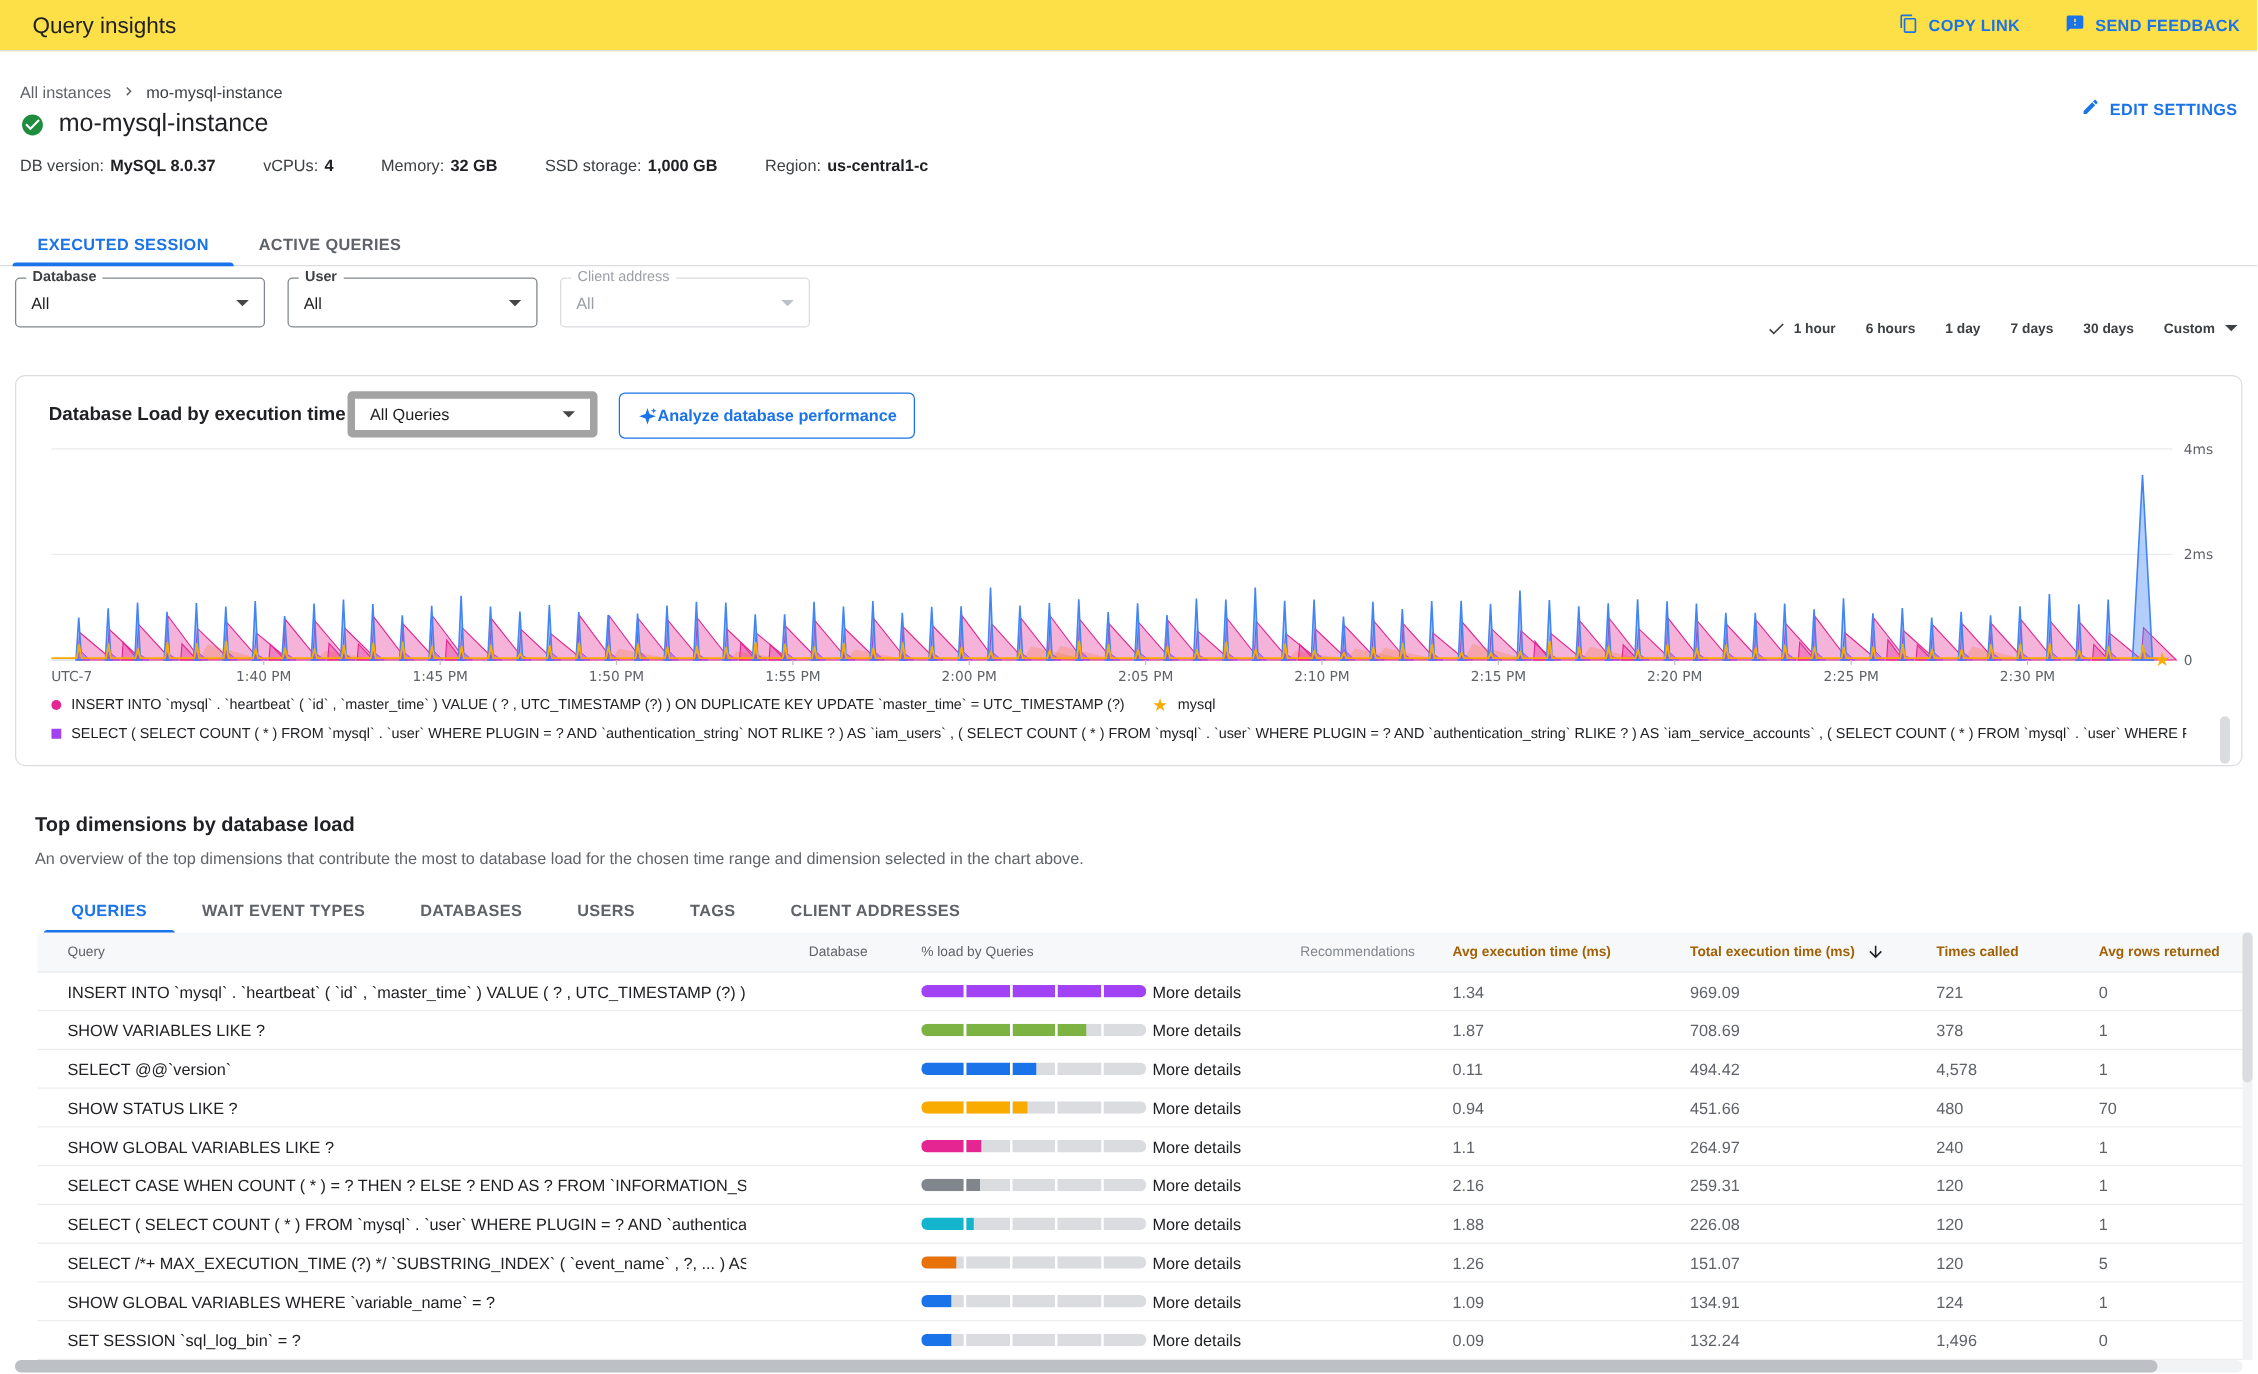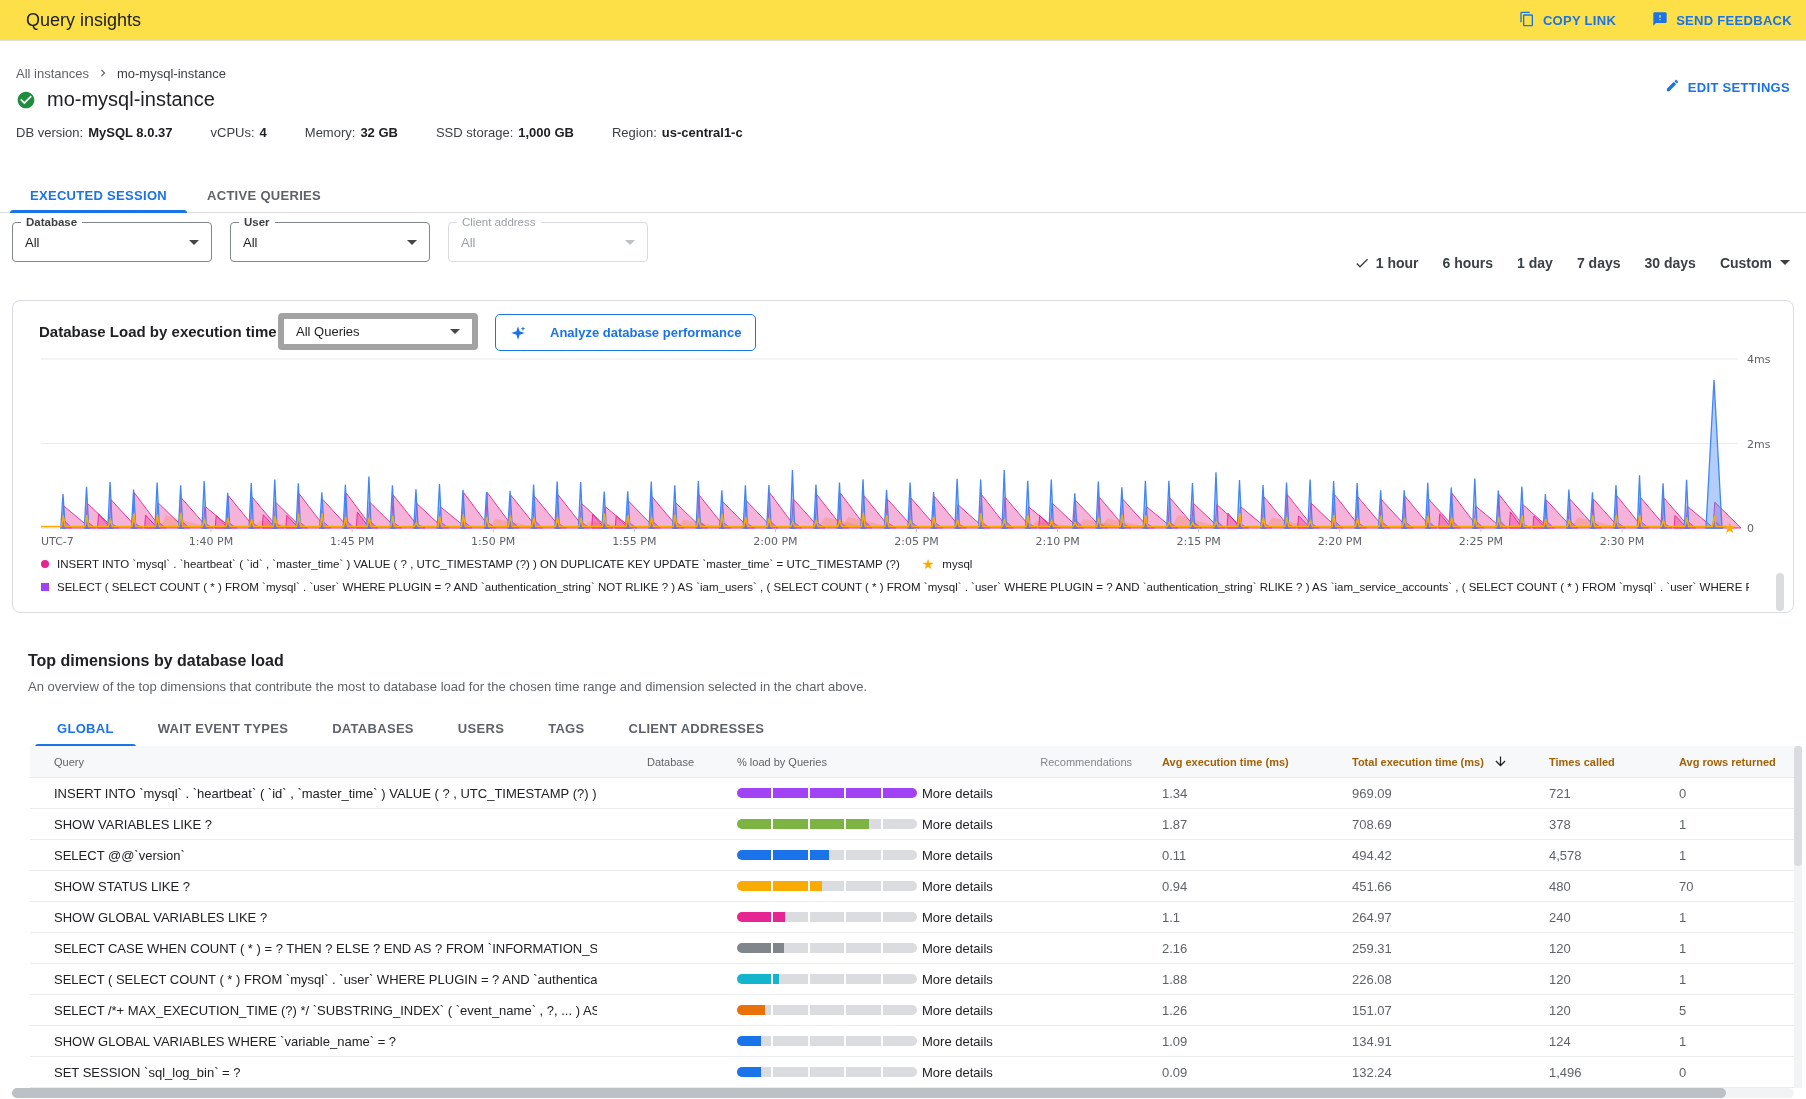--- a/index.html
+++ b/index.html
@@ -35,29 +35,29 @@
   .flabel { position:absolute; top:-7px; left:8px; background:#fff; padding:0 5px; font-size:11.5px; font-weight:700; color:#3c4043; line-height:13px; }
   .fvalue { font-size:13px; color:#1f1f1f; }
   .caret { width:0; height:0; border-left:5px solid transparent; border-right:5px solid transparent; border-top:5px solid #444746; margin-left:auto; }
   .field.disabled { border-color:#dadce0; }
   .field.disabled .flabel { color:#9aa0a6; font-weight:400; }
   .field.disabled .fvalue { color:#9aa0a6; }
   .field.disabled .caret { border-top-color:#bdc1c6; }
 
   
   .time-bar { position:absolute; right:16px; top:222px; height:40px; display:flex; align-items:center; gap:24px; }
-  .trange { display:flex; align-items:center; gap:6px; font-size:14px; font-weight:700; color:#3c4043; cursor:pointer;margin-top:41px; }
+  .trange { display:flex; align-items:center; gap:6px; font-size:11px; font-weight:700; color:#3c4043; cursor:pointer;margin-top:41px; }
   .trange .caret { margin-left:2px; border-top-color:#3c4043; }
 
   
   .chart-card { position:absolute; left:12px; top:300px; width:1782px; height:313px; border:1px solid #dadce0; border-radius:8px; background:#fff; }
   .chart-title { position:absolute; left:26px; top:22px; font-size:15px; font-weight:700; color:#202124; }
   .query-select { position:absolute; left:265px; top:12px; width:200px; height:37px; border:6px solid #a3a3a3; border-radius:4px; display:flex; align-items:center; padding:0 12px; cursor:pointer; }
   .query-select .fvalue { font-size:13px; color:#1f1f1f; }
-  .analyze-btn { position:absolute; left:482px; top:13px; height:37px; display:flex; align-items:center; gap:24px; padding:0 14px; border:1.5px solid #1a73e8; border-radius:5px; background:#fff; color:#1a73e8; font-size:13px; font-weight:700; cursor:pointer; font-family:inherit; }
+  .analyze-btn { position:absolute; left:482px; top:13px; height:37px; display:flex; align-items:center; gap:0; padding:0 14px; border:1.5px solid #1a73e8; border-radius:5px; background:#fff; color:#1a73e8; font-size:13px; font-weight:700; cursor:pointer; font-family:inherit; }
   .chart-plot { position:absolute; left:28px; top:50px; width:1745px; height:200px; }
   svg text { font-family:"DejaVu Sans","Liberation Sans",sans-serif; }
 
   .legend { position:absolute; left:28px; top:251px; right:44px; }
   .legend-row { display:flex; align-items:center; height:23px; white-space:nowrap; overflow:hidden; font-size:11.5px; color:#202124; }
   .legend-item { display:flex; align-items:center; gap:8px; }
   .legend-item + .legend-item { margin-left:22px; }
   .m-circle { width:8px; height:8px; border-radius:50%; flex:none; }
   .m-square { width:8px; height:8px; flex:none; }
   .m-star { font-size:14px; line-height:10px; flex:none; }
@@ -504,21 +504,21 @@
             <span>SELECT ( SELECT COUNT ( * ) FROM `mysql` . `user` WHERE PLUGIN = ? AND `authentication_string` NOT RLIKE ? ) AS `iam_users` , ( SELECT COUNT ( * ) FROM `mysql` . `user` WHERE PLUGIN = ? AND `authentication_string` RLIKE ? ) AS `iam_service_accounts` , ( SELECT COUNT ( * ) FROM `mysql` . `user` WHERE PLUGI...</span>
           </span>
         </div>
       </div>
     <div class="legend-scrollbar"></div>
   </div>
 
   <div class="topdim-title">Top dimensions by database load</div>
   <div class="topdim-sub">An overview of the top dimensions that contribute the most to database load for the chosen time range and dimension selected in the chart above.</div>
   <div class="dim-tabs">
-      <div class="tab active" style="padding: 0px 22px;">GLOBAL</div>
+      <div class="tab active" style="padding: 0px 22px;">QUERIES</div>
       <div class="tab" style="padding: 0px 22px;">WAIT EVENT TYPES</div>
       <div class="tab" style="padding: 0px 22px;">DATABASES</div>
       <div class="tab" style="padding: 0px 22px;">USERS</div>
       <div class="tab" style="padding: 0px 22px;">TAGS</div>
       <div class="tab" style="padding: 0px 22px;">CLIENT ADDRESSES</div>
     </div>
 
   <div class="qtable">
     <div class="thead">
         <div class="th c-query"><span>Query</span></div>

